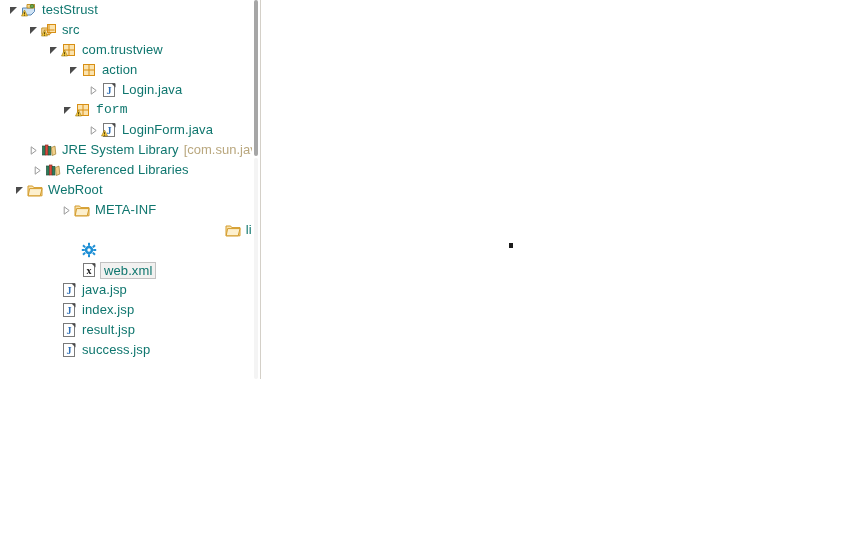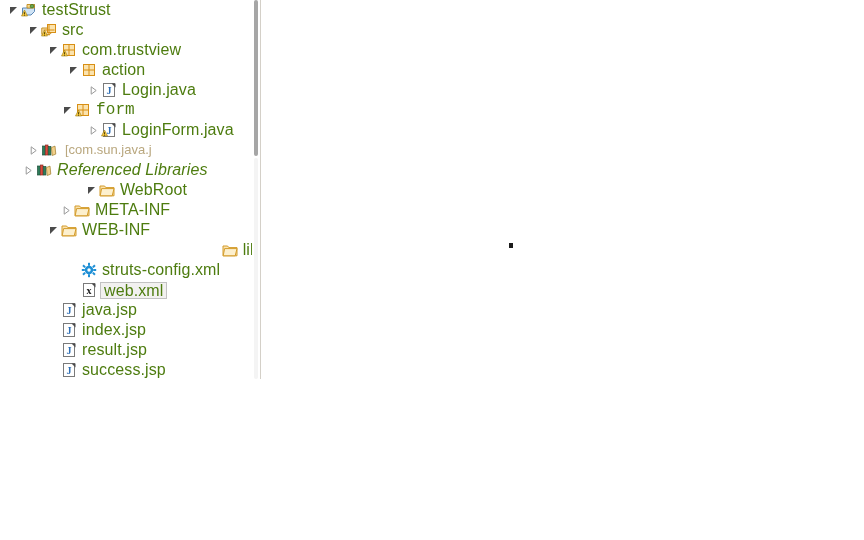--- a/index.html
+++ b/index.html
@@ -29,21 +29,21 @@
     display:inline-flex;align-items:center;justify-content:center;
   }
   .twisty svg{display:block;}
   .ico{
     width:18px;min-width:18px;height:16px;
     display:inline-flex;align-items:center;justify-content:center;
     margin-right:3px;
   }
   .ico svg{display:block;}
   .label{
-    font-size:16px;color:#4d7c0f;
+    font-size:13px;color:#0f766e;
     padding:0 1px;
     letter-spacing:.1px;
   }
   .label.sel{
     background:#f2f1f0;
     border:1px solid #c2c2c2;
     line-height:15px;
     padding:0 3px;
     margin-left:-1px;
   }
@@ -198,39 +198,40 @@
           </svg>
         </span>
         <span class="ico">
           <svg width="16" height="16" viewBox="0 0 16 16">
             <rect x="1.5" y="4" width="2.6" height="9" fill="#2e7d5b" stroke="#1d5139" stroke-width=".7"></rect>
             <rect x="4.4" y="3" width="2.6" height="10" fill="#d94a3d" stroke="#8c2b22" stroke-width=".7"></rect>
             <rect x="7.3" y="4.5" width="2.6" height="8.5" fill="#2e7d5b" stroke="#1d5139" stroke-width=".7"></rect>
             <path d="M10.4 5.5 l3.6 -1.4 l0.8 8 l-3.6 1.4 z" fill="#f2d08a" stroke="#9c7a2a" stroke-width=".7"></path>
           </svg>
         </span>
+        <span class="label">JRE System Library</span>
         <span class="sub">[com.sun.java.j</span>
       </div>
-      <div class="row" style="padding-left: 22px; font-style: italic;">
+      <div class="row" style="padding-left: 31px;">
         <span class="twisty">
           <svg width="9" height="9" viewBox="0 0 9 9">
             <path d="M2.2 0.8 L7.2 4.5 L2.2 8.2 Z" fill="none" stroke="#9a9a9a" stroke-width="1"></path>
           </svg>
         </span>
         <span class="ico">
           <svg width="16" height="16" viewBox="0 0 16 16">
             <rect x="1.5" y="4" width="2.6" height="9" fill="#2e7d5b" stroke="#1d5139" stroke-width=".7"></rect>
             <rect x="4.4" y="3" width="2.6" height="10" fill="#d94a3d" stroke="#8c2b22" stroke-width=".7"></rect>
             <rect x="7.3" y="4.5" width="2.6" height="8.5" fill="#2e7d5b" stroke="#1d5139" stroke-width=".7"></rect>
             <path d="M10.4 5.5 l3.6 -1.4 l0.8 8 l-3.6 1.4 z" fill="#f2d08a" stroke="#9c7a2a" stroke-width=".7"></path>
           </svg>
         </span>
         <span class="label">Referenced Libraries</span>
       </div>
-      <div class="row" style="padding-left: 13px; justify-content: center;">
+      <div class="row" style="padding-left: 13px;">
         <span class="twisty">
           <svg width="9" height="9" viewBox="0 0 9 9">
             <path d="M1 1 L8 1 L1 8 Z" fill="#4b4b4b"></path>
           </svg>
         </span>
         <span class="ico">
           <svg width="16" height="16" viewBox="0 0 16 16">
             <path d="M1 4 h4.6 l1.2 1.6 H15 v8.2 H1 z" fill="#fbe3ae" stroke="#d39b2a" stroke-width="1"></path>
             <path d="M2.6 6.6 H15 l-1.8 7.2 H1.2 z" fill="#fdf0ce" stroke="#d39b2a" stroke-width="1"></path>
           </svg>
@@ -243,34 +244,20 @@
             <path d="M2.2 0.8 L7.2 4.5 L2.2 8.2 Z" fill="none" stroke="#9a9a9a" stroke-width="1"></path>
           </svg>
         </span>
         <span class="ico">
           <svg width="16" height="16" viewBox="0 0 16 16">
             <path d="M1 4 h4.6 l1.2 1.6 H15 v8.2 H1 z" fill="#fbe3ae" stroke="#d39b2a" stroke-width="1"></path>
             <path d="M2.6 6.6 H15 l-1.8 7.2 H1.2 z" fill="#fdf0ce" stroke="#d39b2a" stroke-width="1"></path>
           </svg>
         </span>
         <span class="label">META-INF</span>
-      </div>
-      <div class="row" style="padding-left: 47px;">
-        <span class="twisty">
-          <svg width="9" height="9" viewBox="0 0 9 9">
-            <path d="M1 1 L8 1 L1 8 Z" fill="#4b4b4b"></path>
-          </svg>
-        </span>
-        <span class="ico">
-          <svg width="16" height="16" viewBox="0 0 16 16">
-            <path d="M1 4 h4.6 l1.2 1.6 H15 v8.2 H1 z" fill="#fbe3ae" stroke="#d39b2a" stroke-width="1"></path>
-            <path d="M2.6 6.6 H15 l-1.8 7.2 H1.2 z" fill="#fdf0ce" stroke="#d39b2a" stroke-width="1"></path>
-          </svg>
-        </span>
-        <span class="label">WEB-INF</span>
       </div>
       <div class="row" style="padding-left: 67px; justify-content: flex-end;">
         <span class="twisty"></span>
         <span class="ico">
           <svg width="16" height="16" viewBox="0 0 16 16">
             <path d="M1 4 h4.6 l1.2 1.6 H15 v8.2 H1 z" fill="#fbe3ae" stroke="#d39b2a" stroke-width="1"></path>
             <path d="M2.6 6.6 H15 l-1.8 7.2 H1.2 z" fill="#fdf0ce" stroke="#d39b2a" stroke-width="1"></path>
           </svg>
         </span>
         <span class="label">lib</span>
@@ -286,21 +273,20 @@
               <rect x="7" y="12.2" width="2" height="3"></rect>
               <rect x="0.8" y="7" width="3" height="2"></rect>
               <rect x="12.2" y="7" width="3" height="2"></rect>
               <rect x="2.1" y="2.8" width="2" height="3" transform="rotate(-45 3.1 4.3)"></rect>
               <rect x="11.9" y="10.2" width="2" height="3" transform="rotate(-45 12.9 11.7)"></rect>
               <rect x="11.9" y="2.8" width="2" height="3" transform="rotate(45 12.9 4.3)"></rect>
               <rect x="2.1" y="10.2" width="2" height="3" transform="rotate(45 3.1 11.7)"></rect>
             </g>
           </svg>
         </span>
-        <span class="label">struts-config.xml</span>
       </div>
       <div class="row" style="padding-left: 67px;">
         <span class="twisty"></span>
         <span class="ico">
           <svg width="16" height="16" viewBox="0 0 16 16">
             <rect x="2.5" y="1.5" width="11" height="13" fill="#ffffff" stroke="#7a7a7a" stroke-width="1"></rect>
             <text x="8" y="12" font-size="10" font-family="Liberation Serif, serif" font-weight="bold" fill="#1a1a1a" text-anchor="middle">x</text>
             <path d="M10.5 1.5 l4 0 l0 4 z" fill="#4b4b4b"></path>
           </svg>
         </span>

